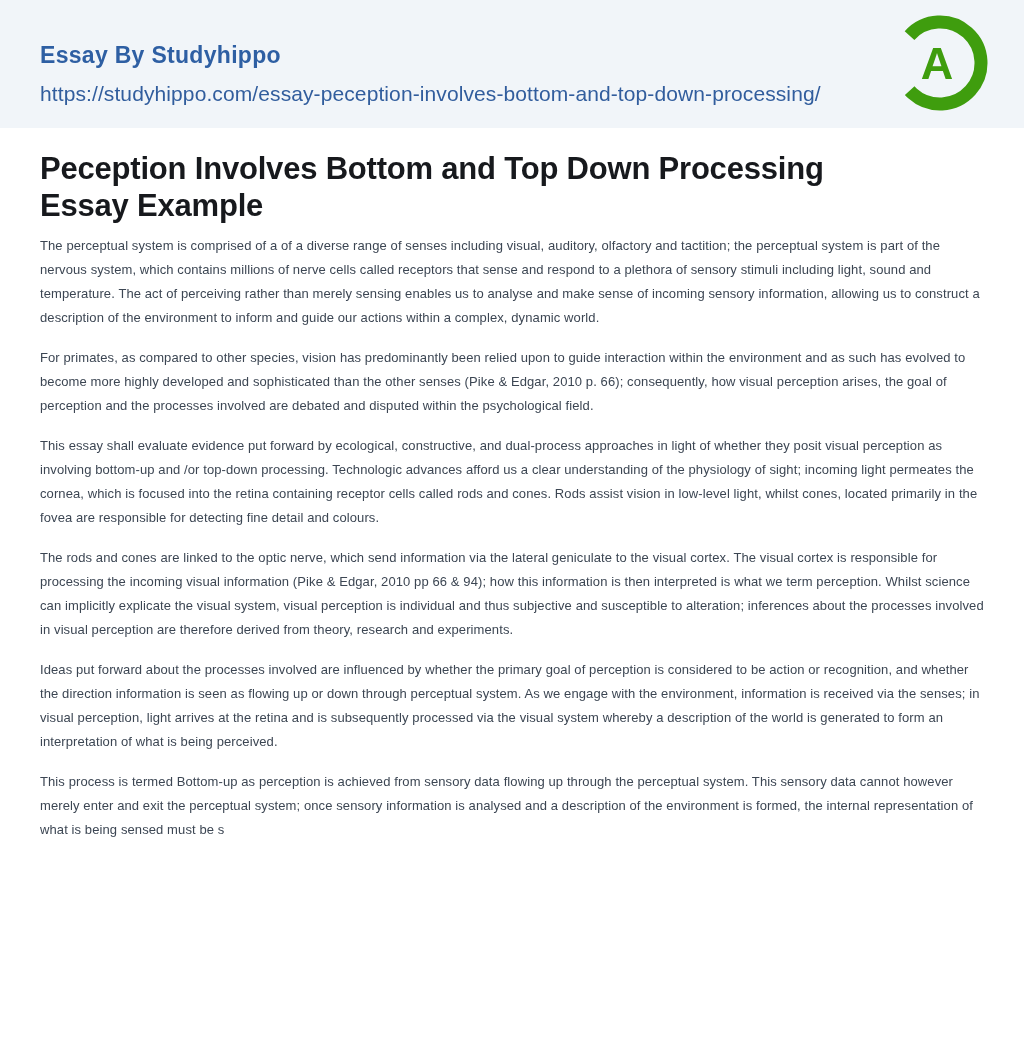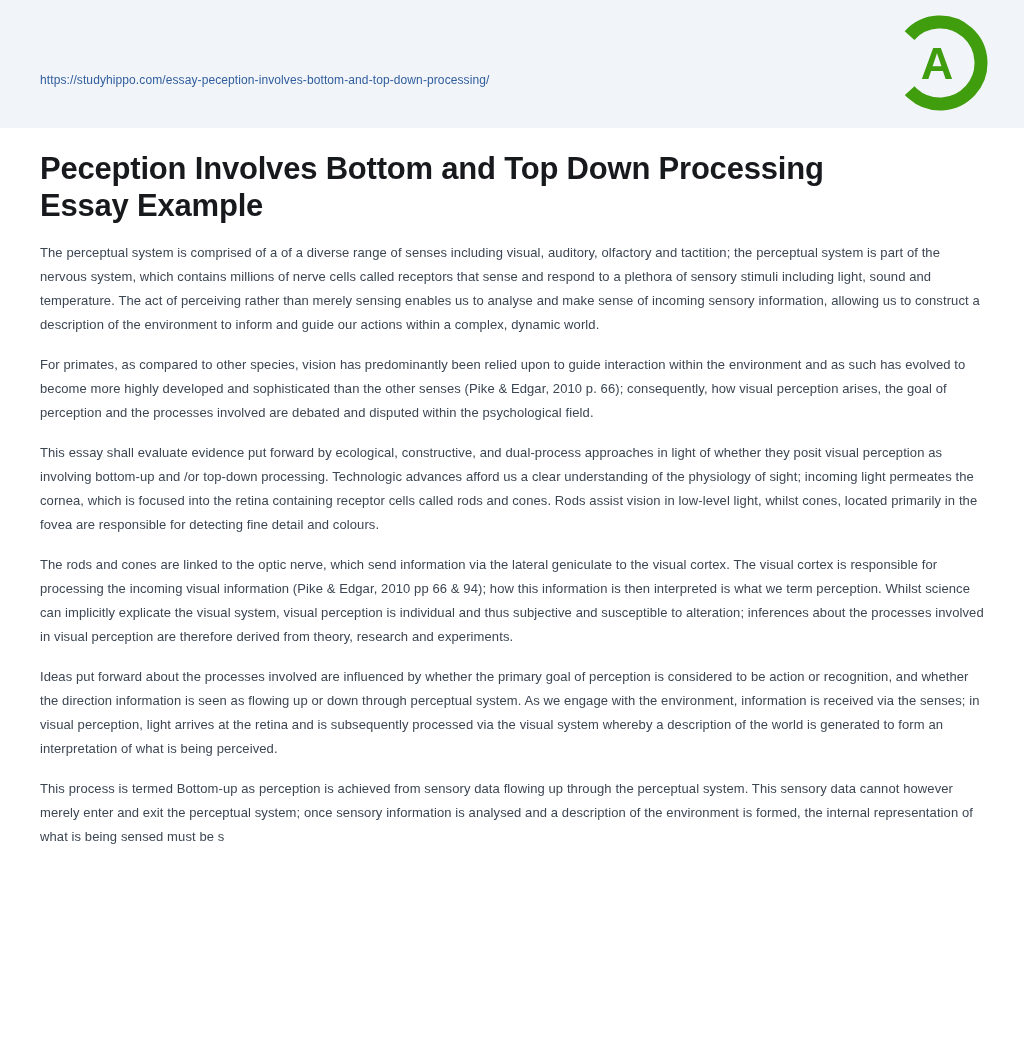--- a/index.html
+++ b/index.html
@@ -22,33 +22,33 @@
   .site-title {
     font-size:23px;
     font-weight:700;
     letter-spacing:0.3px;
     color:#2e5fa3;
     text-decoration:none;
     display:inline-block;
     cursor:pointer;
   }
   .page-url {
-    font-size:12px;
+    font-size:21px;
     color:#315d9d;
     margin-top:13px;
     text-decoration:none;
     display:inline-block;
     cursor:pointer;
     letter-spacing:0.1px;
   }
   .logo-wrap { margin-top:15px; width:96px; height:96px; cursor:pointer; }
   .content { padding:0 40px; }
   .article-title {
     margin-top:22px;
-    margin-bottom:17px;
+    margin-bottom:10px;
     font-size:31px;
     line-height:37px;
     font-weight:700;
     letter-spacing:-0.2px;
     color:#17191d;
     max-width:850px;
   }
   .essay-body p {
     font-size:13px;
     line-height:24px;
@@ -56,20 +56,21 @@
     margin:0 0 16px 0;
     max-width:948px;
     letter-spacing:0.1px;
   }
 </style>
 </head>
 <body>
 
 <div class="header">
   <div class="header-text">
+    <a class="site-title">Essay By Studyhippo</a>
     <br>
     <a class="page-url">https://studyhippo.com/essay-peception-involves-bottom-and-top-down-processing/</a>
   </div>
   <div class="logo-wrap">
     <svg width="96" height="96" viewBox="0 0 96 96">
       <circle cx="48" cy="48" r="41" fill="none" stroke="#3f9d0e" stroke-width="13" stroke-linecap="butt" stroke-dasharray="197 61" transform="rotate(222 48 48)"></circle>
       <text x="45" y="64" text-anchor="middle" font-family="Liberation Sans, DejaVu Sans, sans-serif" font-size="45" font-weight="600" fill="#3f9d0e">A</text>
     </svg>
   </div>
 </div>

